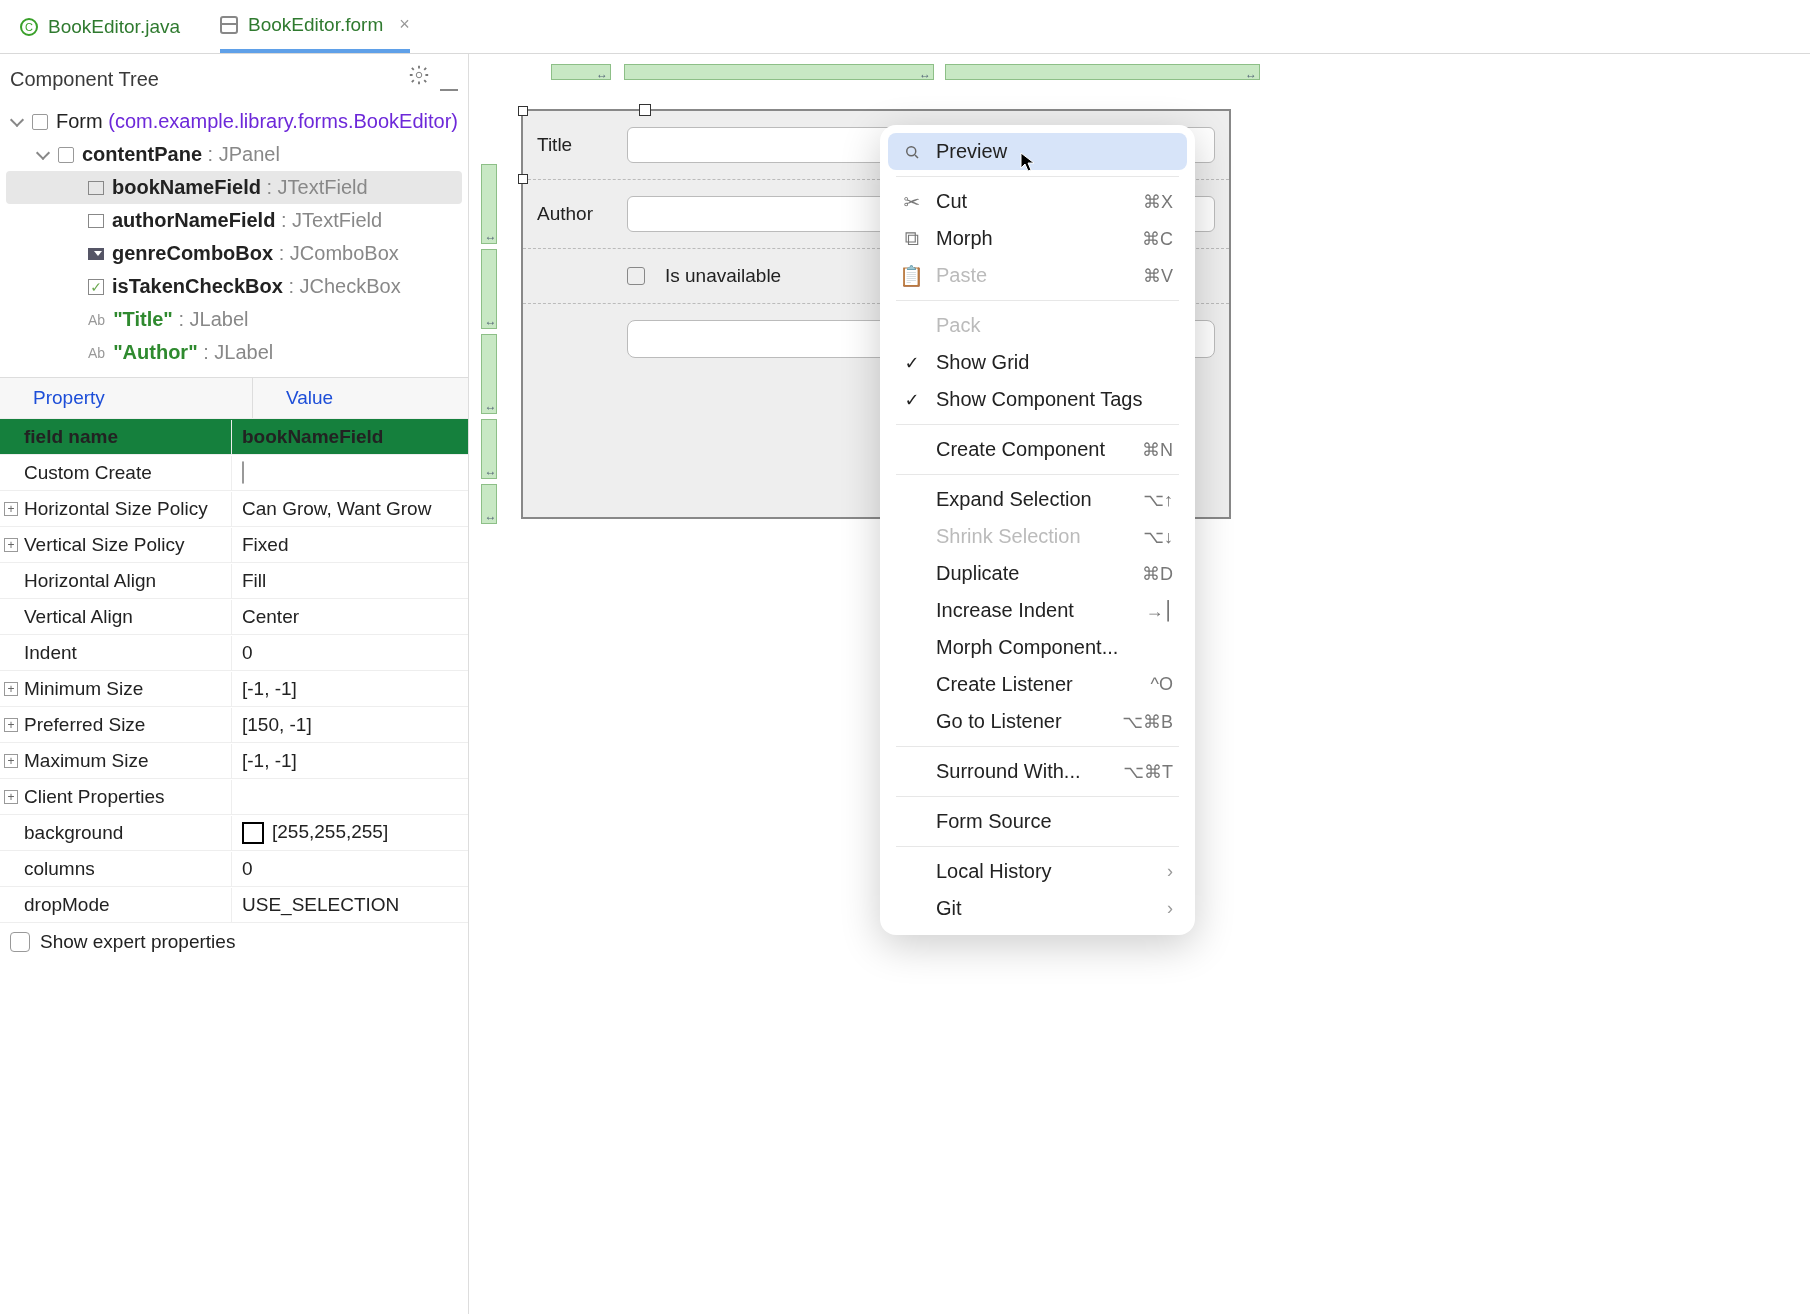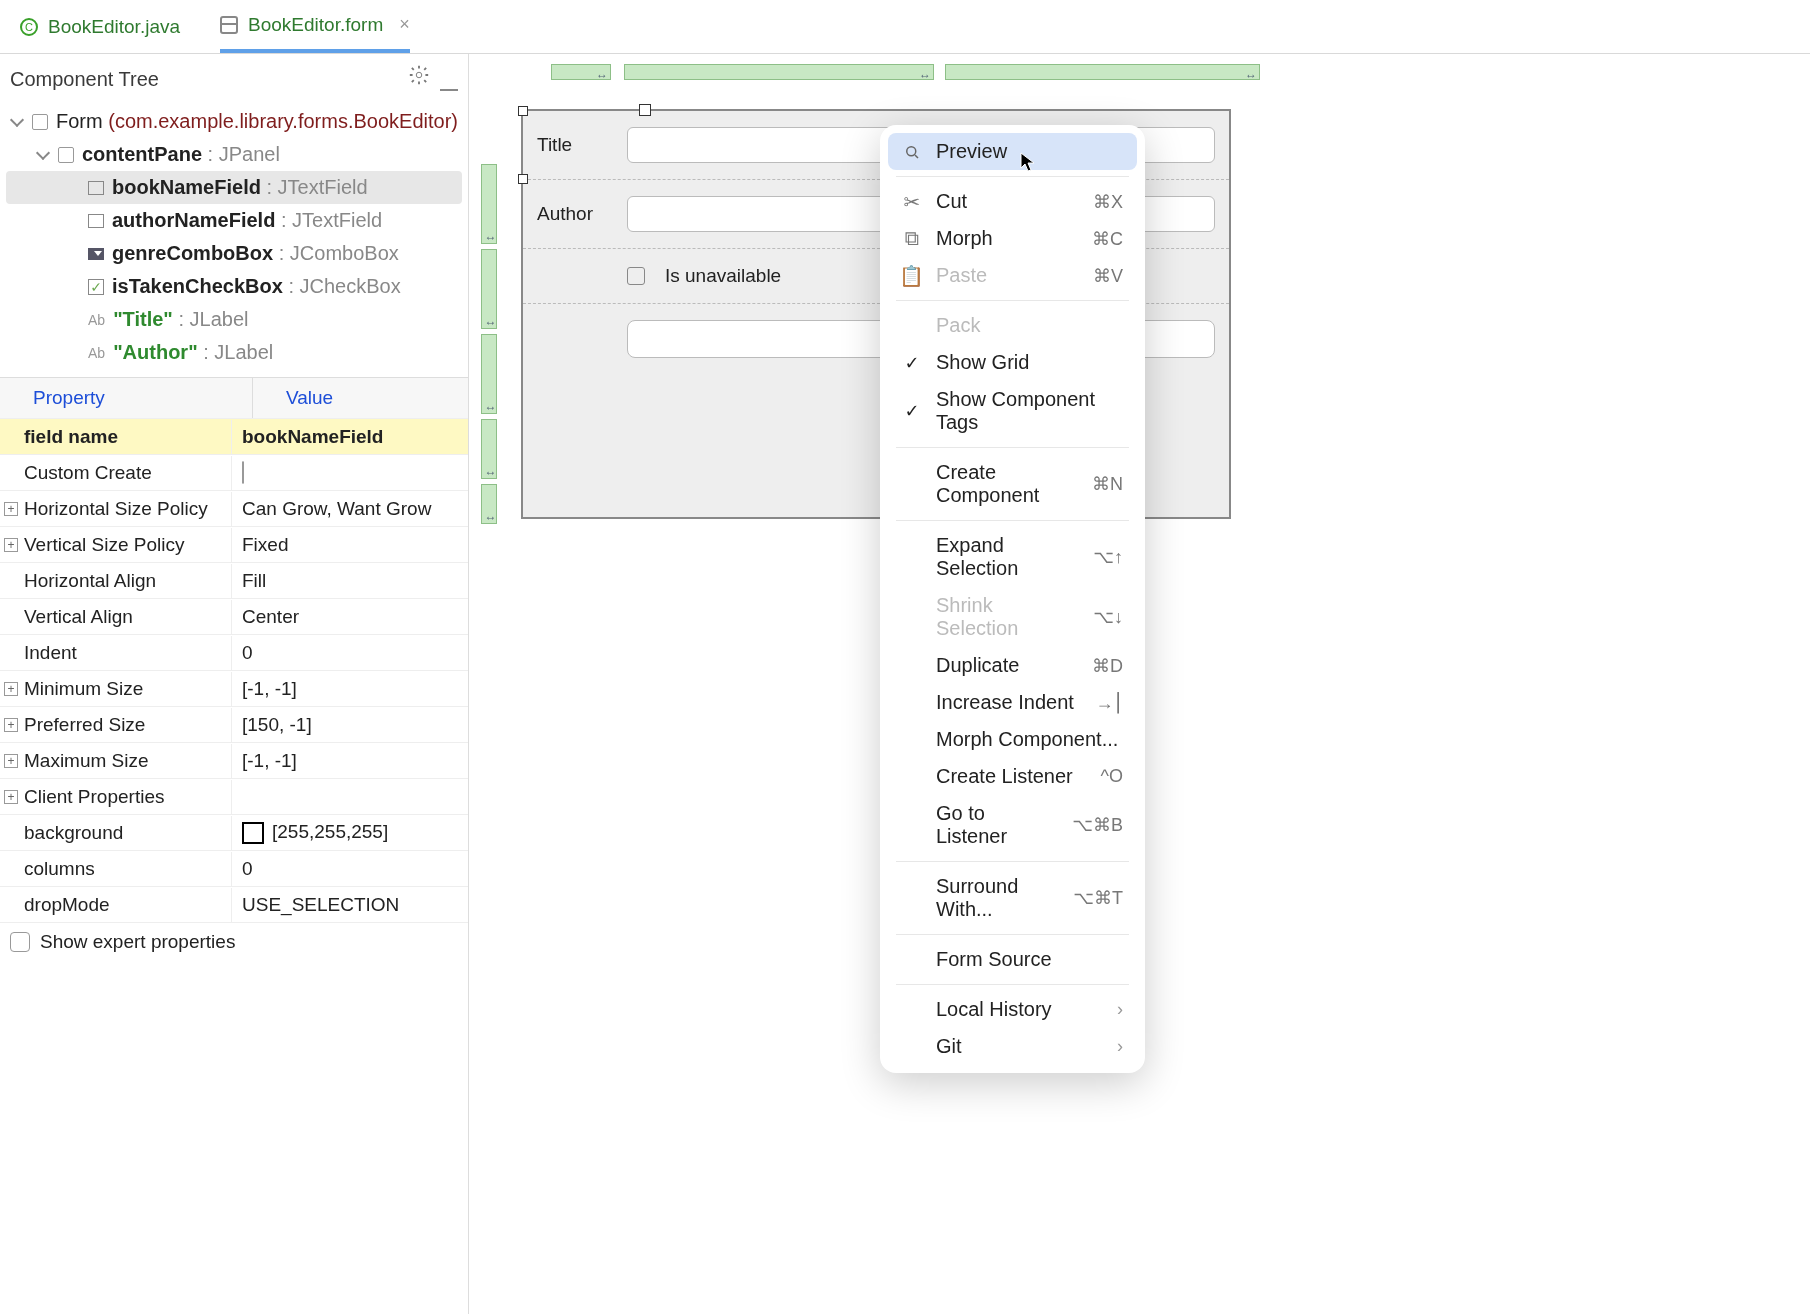--- a/index.html
+++ b/index.html
@@ -30,30 +30,30 @@
 .ic-box { width: 16px; height: 16px; border: 1.5px solid #999; border-radius: 2px; }
 .ic-text { width: 16px; height: 14px; border: 1.5px solid #888; }
 .ic-combo { width: 16px; height: 12px; background: #556; position: relative; }
 .ic-combo::after { content:""; position:absolute; right:2px; top:3px; width:0; height:0; border-left:4px solid transparent; border-right:4px solid transparent; border-top:5px solid #fff; }
 .ic-check { width: 16px; height: 16px; border: 1.5px solid #888; display: flex; align-items: center; justify-content: center; color:#6aa84f; font-size:14px; }
 .ic-ab { font-size: 14px; color: #999; font-weight: 500; }
 .name { color: #222; }
 .name.bold { font-weight: 600; }
 .name.quoted { color: #2f8a2f; font-weight: 600; }
 .type { color: #888; }
-.pkg { color: #7f1d1d; }
+.pkg { color: #6d28d9; }
 
 
 .props { border-top: 1px solid #ddd; flex: 1; overflow: auto; }
 .props-header { display: flex; background: #f7f7f7; }
 .props-header > div { padding: 9px 12px; color: #1d4ed8; margin-left: 21px; }
 .col-prop { width: 232px; border-right: 1px solid #ddd; }
 .col-val { flex: 1; }
 .prow { display: flex; border-top: 1px solid #eee; align-items: center; min-height: 36px; }
-.prow.selected { background: #fef9c3; }
+.prow.selected { background: #15803d; }
 .prow .pname { width: 232px; padding: 6px 10px 6px 24px; border-right: 1px solid #eee; position: relative; }
 .prow .pval { flex: 1; padding: 6px 10px; }
 .expander { position: absolute; left: 4px; top: 50%; transform: translateY(-50%); width: 14px; height: 14px; border: 1px solid #999; display: flex; align-items: center; justify-content: center; font-size: 12px; color: #666; }
 .swatch { width: 22px; height: 22px; border: 2px solid #000; display: inline-block; vertical-align: middle; margin-right: 8px; background: #fff; }
 .checkbox { width: 20px; height: 20px; border: 1.5px solid #999; border-radius: 4px; }
 .show-expert { display: flex; align-items: center; gap: 10px; padding: 8px 10px; border-top: 1px solid #eee; }
 
 
 .canvas { position: absolute; top: 54px; left: 469px; right: 0; bottom: 0; background: #fff; }
 .rulers { position: relative; margin: 10px 0 0 30px; }
@@ -68,21 +68,21 @@
 .form-input { flex: 1; height: 36px; border: 1px solid #bbb; border-radius: 6px; background: #fff; }
 .sel-field { position: relative; }
 .sel-field::before, .sel-field::after { content:""; position:absolute; width:8px; height:8px; background:#fff; border:1px solid #333; }
 .sel-field::before { left:-5px; top:-5px; }
 .sel-field::after { left:-5px; bottom:-5px; }
 .ghandle { position:absolute; width:12px; height:12px; border:1px solid #333; background:#fff; }
 .form-chk { width: 18px; height: 18px; border: 1.5px solid #888; border-radius: 3px; }
 .form-button { height: 38px; border: 1px solid #bbb; border-radius: 8px; background: #fff; flex: 1; text-align: center; line-height: 38px; }
 
 
-.ctx { position: absolute; left: 880px; top: 125px; width: 265px; background: #fff; border-radius: 16px; box-shadow: 0 10px 40px rgba(0,0,0,.2); padding: 8px; font-size: 20px; }
+.ctx { position: absolute; left: 880px; top: 125px; width: 315px; background: #fff; border-radius: 16px; box-shadow: 0 10px 40px rgba(0,0,0,.2); padding: 8px; font-size: 20px; }
 .ctx-item { display: flex; align-items: center; padding: 7px 14px; border-radius: 8px; gap: 14px; color: #222; }
 .ctx-item.hl { background: #d7e4f9; }
 .ctx-item.disabled { color: #bbb; }
 .ctx-label { flex: 1; }
 .ctx-short { color: #777; font-size: 18px; }
 .ctx-sep { height: 1px; background: #e7e7e7; margin: 6px 8px; }
 .ctx-icon { width: 20px; height: 20px; display: inline-flex; align-items: center; justify-content: center; color: #777; }
 .ctx-check { font-size: 18px; color: #222; }
 .ctx-sub { color: #999; font-size: 18px; }
 

